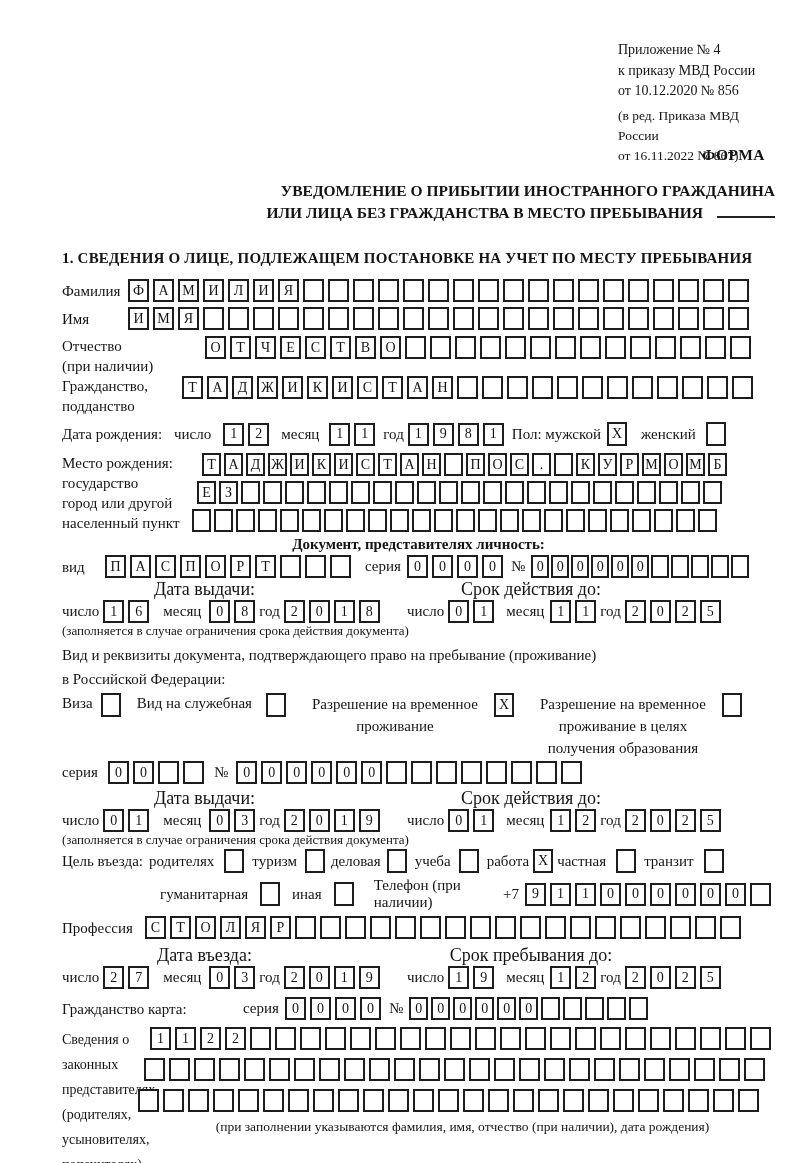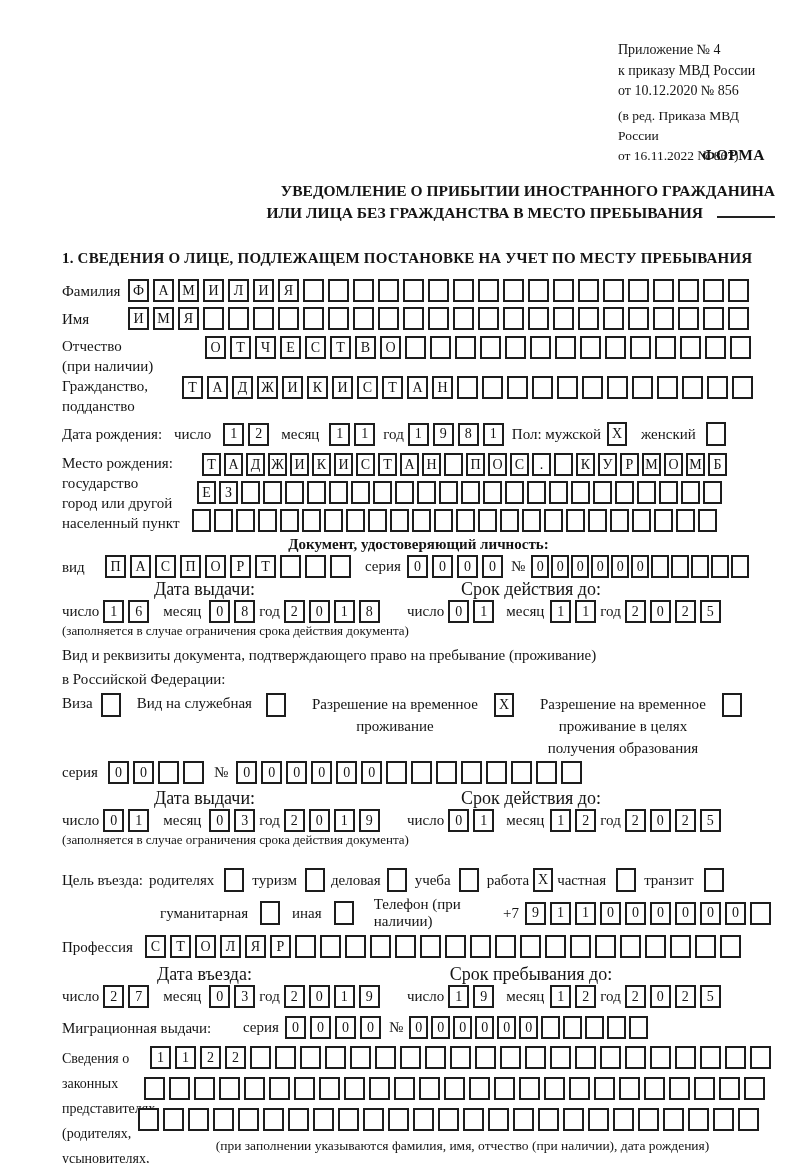--- a/index.html
+++ b/index.html
@@ -317,21 +317,21 @@
           <span class="cell"></span>
           <span class="cell"></span>
           <span class="cell"></span>
           <span class="cell"></span>
           <span class="cell"></span>
           <span class="cell"></span>
         </div>
     </div>
   </div>
 
-  <div style="text-align:center;font-weight:bold;font-size:15px;margin-top:2px;line-height:18px">Документ, удостоверяющий личность:</div>
+  <div style="text-align:center;font-weight:bold;font-size:15px;margin-top:2px;line-height:18px">Документ, представителях личность:</div>
 
   <div class="row mid" style="margin-top:2px">
     <div class="lbl" style="width:43px">вид</div>
     <div class="boxrow">
         <span class="cell">П</span>
         <span class="cell">А</span>
         <span class="cell">С</span>
         <span class="cell">П</span>
         <span class="cell">О</span>
         <span class="cell">Р</span>
@@ -538,21 +538,21 @@
             <span class="cell">2</span>
             <span class="cell">0</span>
             <span class="cell">2</span>
             <span class="cell">5</span>
           </div>
       </div>
     </div>
   </div>
   <div class="note">(заполняется в случае ограничения срока действия документа)</div>
 
-  <div class="row mid" style="margin-top:20px">
+  <div class="row mid" style="margin-top:1px">
     <span>Цель въезда:</span>
       <span class="gap6"></span>
     <span>родителях</span>
       <span class="gap10"></span>
     <div class="cb"></div>
       <span class="gap8"></span>
     <span>туризм</span>
       <span class="gap8"></span>
     <div class="cb"></div>
       <span class="gap6"></span>
@@ -683,21 +683,21 @@
             <span class="cell">2</span>
             <span class="cell">0</span>
             <span class="cell">2</span>
             <span class="cell">5</span>
           </div>
       </div>
     </div>
   </div>
 
   <div class="row mid" style="margin-top:8px">
-    <div class="lbl" style="width:155px">Миграционная выдачи:</div>
+    <div class="lbl" style="width:155px">Гражданство карта:</div>
     <span class="gap26"></span>
     <span>серия</span>
       <span class="gap6"></span>
     <div class="boxrow">
         <span class="cell">0</span>
         <span class="cell">0</span>
         <span class="cell">0</span>
         <span class="cell">0</span>
       </div>
       <span class="gap4"></span>

